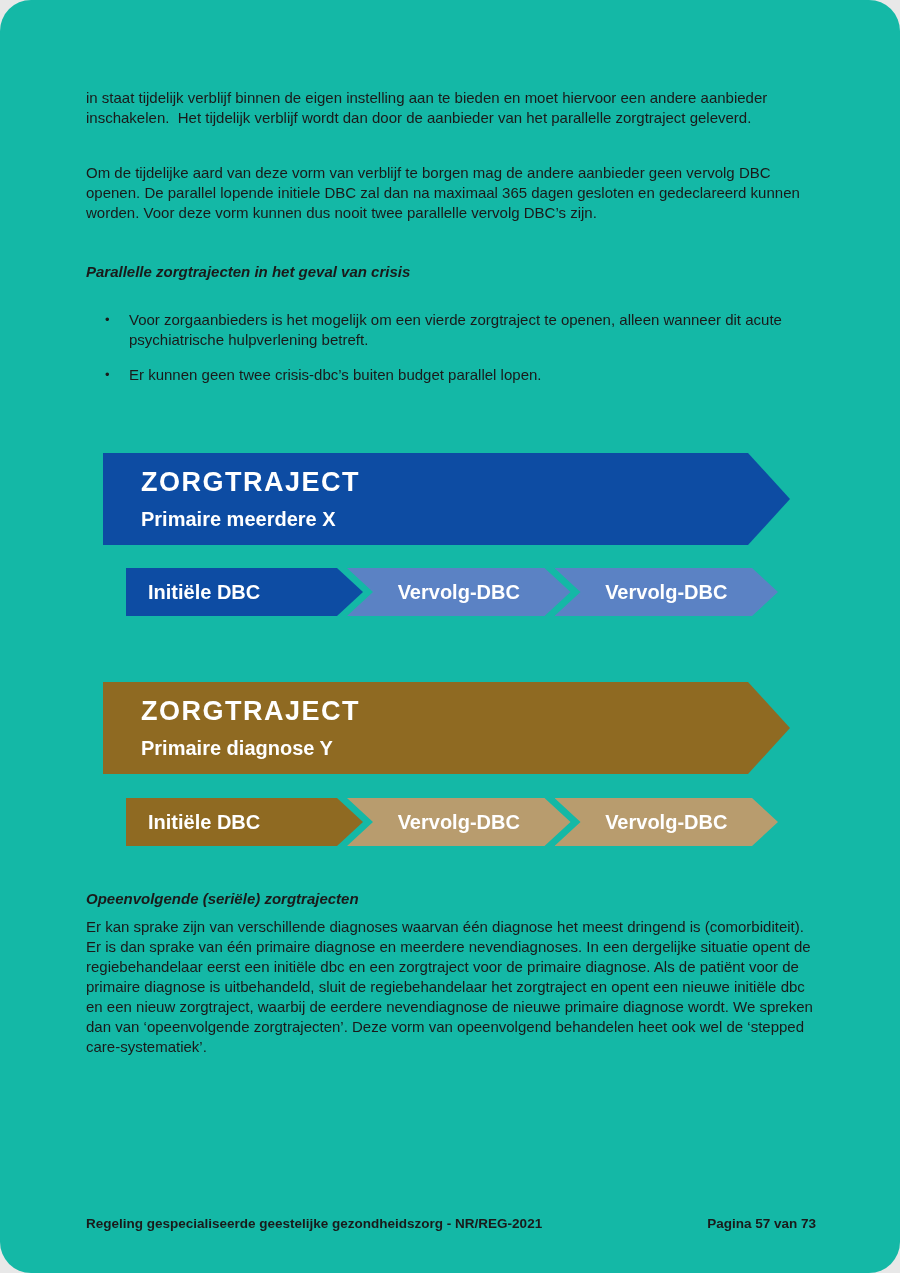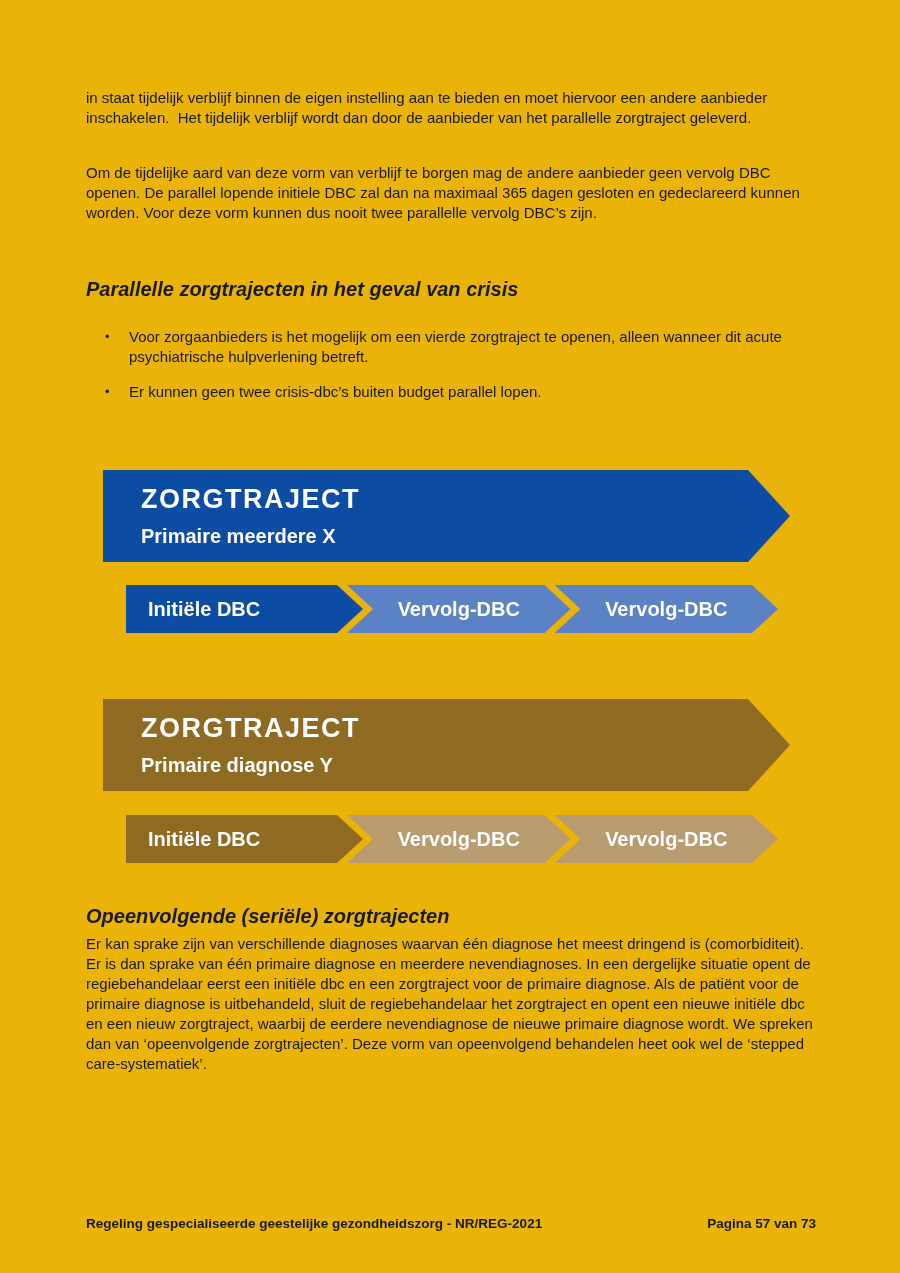--- a/index.html
+++ b/index.html
@@ -2,35 +2,36 @@
 <html><head>
 <meta charset="utf-8">
 <style>
   * { margin: 0; padding: 0; box-sizing: border-box; }
   html, body { background: #e8e8e8; }
   .page {
     position: relative;
     width: 900px;
     height: 1273px;
     margin: 0 auto;
-    background: #eab308;
+    background: #14b8a6;
     font-family: "Liberation Sans", sans-serif;
     color: #1a1a1a;
     overflow: hidden;
+    border-radius: 31px;
   }
   .content { padding: 88px 84px 0 86px; }
   .para {
     font-size: 15px;
     line-height: 20px;
     white-space: pre-wrap;
   }
   .para-1 { margin-bottom: 35px; }
-  .para-2 { margin-bottom: 56px; }
+  .para-2 { margin-bottom: 39px; }
   .heading-italic {
-    font-size: 20px;
+    font-size: 15px;
     font-style: italic;
     line-height: 20px;
   }
   .heading-crisis { margin-bottom: 28px; }
   .bullet-list { margin-bottom: 68px; }
   .bullet-item {
     display: flex;
     margin-bottom: 15px;
     padding-left: 19px;
   }

